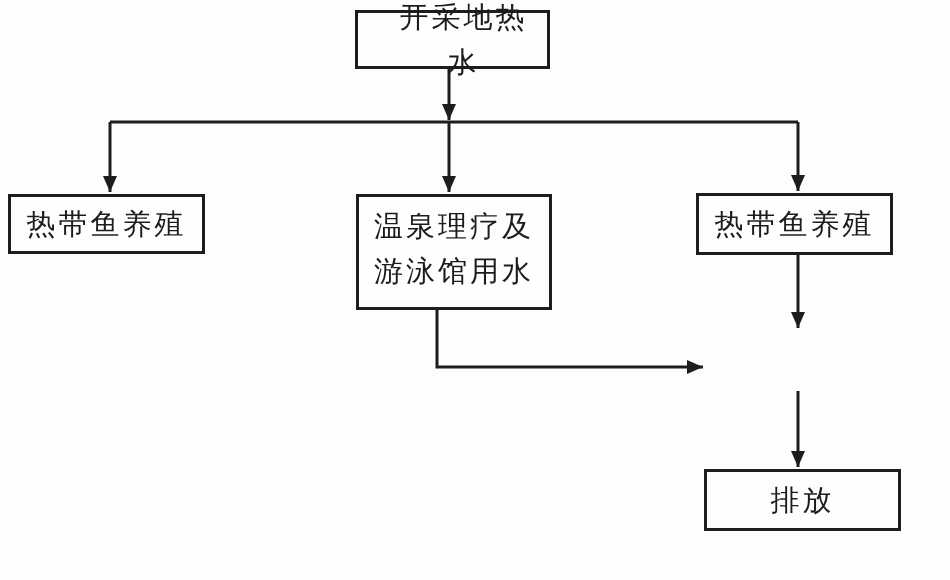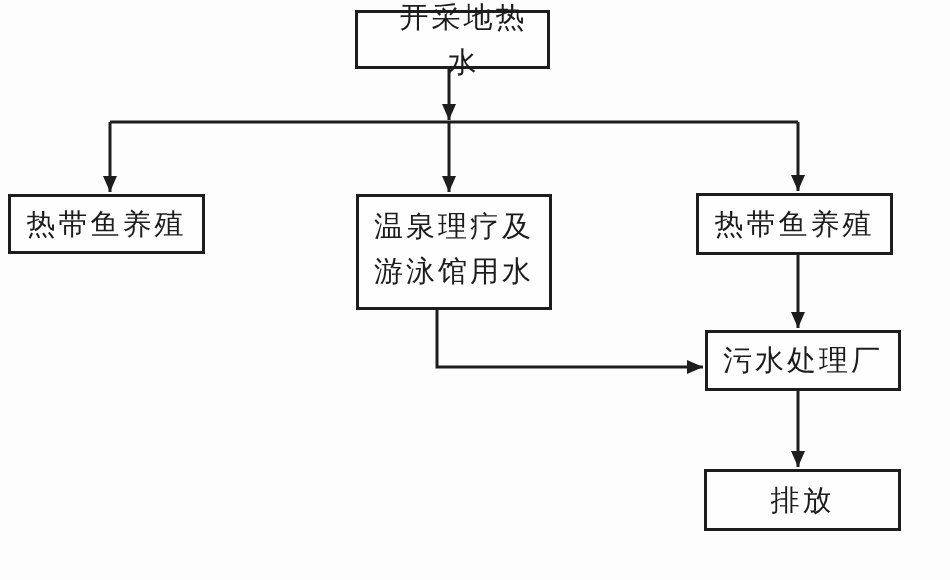--- a/index.html
+++ b/index.html
@@ -93,21 +93,18 @@
 
   <div class="node" id="node-spa">
     <span class="label">温泉理疗及
 游泳馆用水</span>
   </div>
 
   <div class="node" id="node-fish">
     <span class="label">热带鱼养殖</span>
   </div>
 
-  <div class="node" id="node-sewage">
-    <span class="label">污水处理厂</span>
-  </div>
 
   <div class="node" id="node-discharge">
     <span class="label">排放</span>
   </div>
 
 </div>
 
 </body></html>

